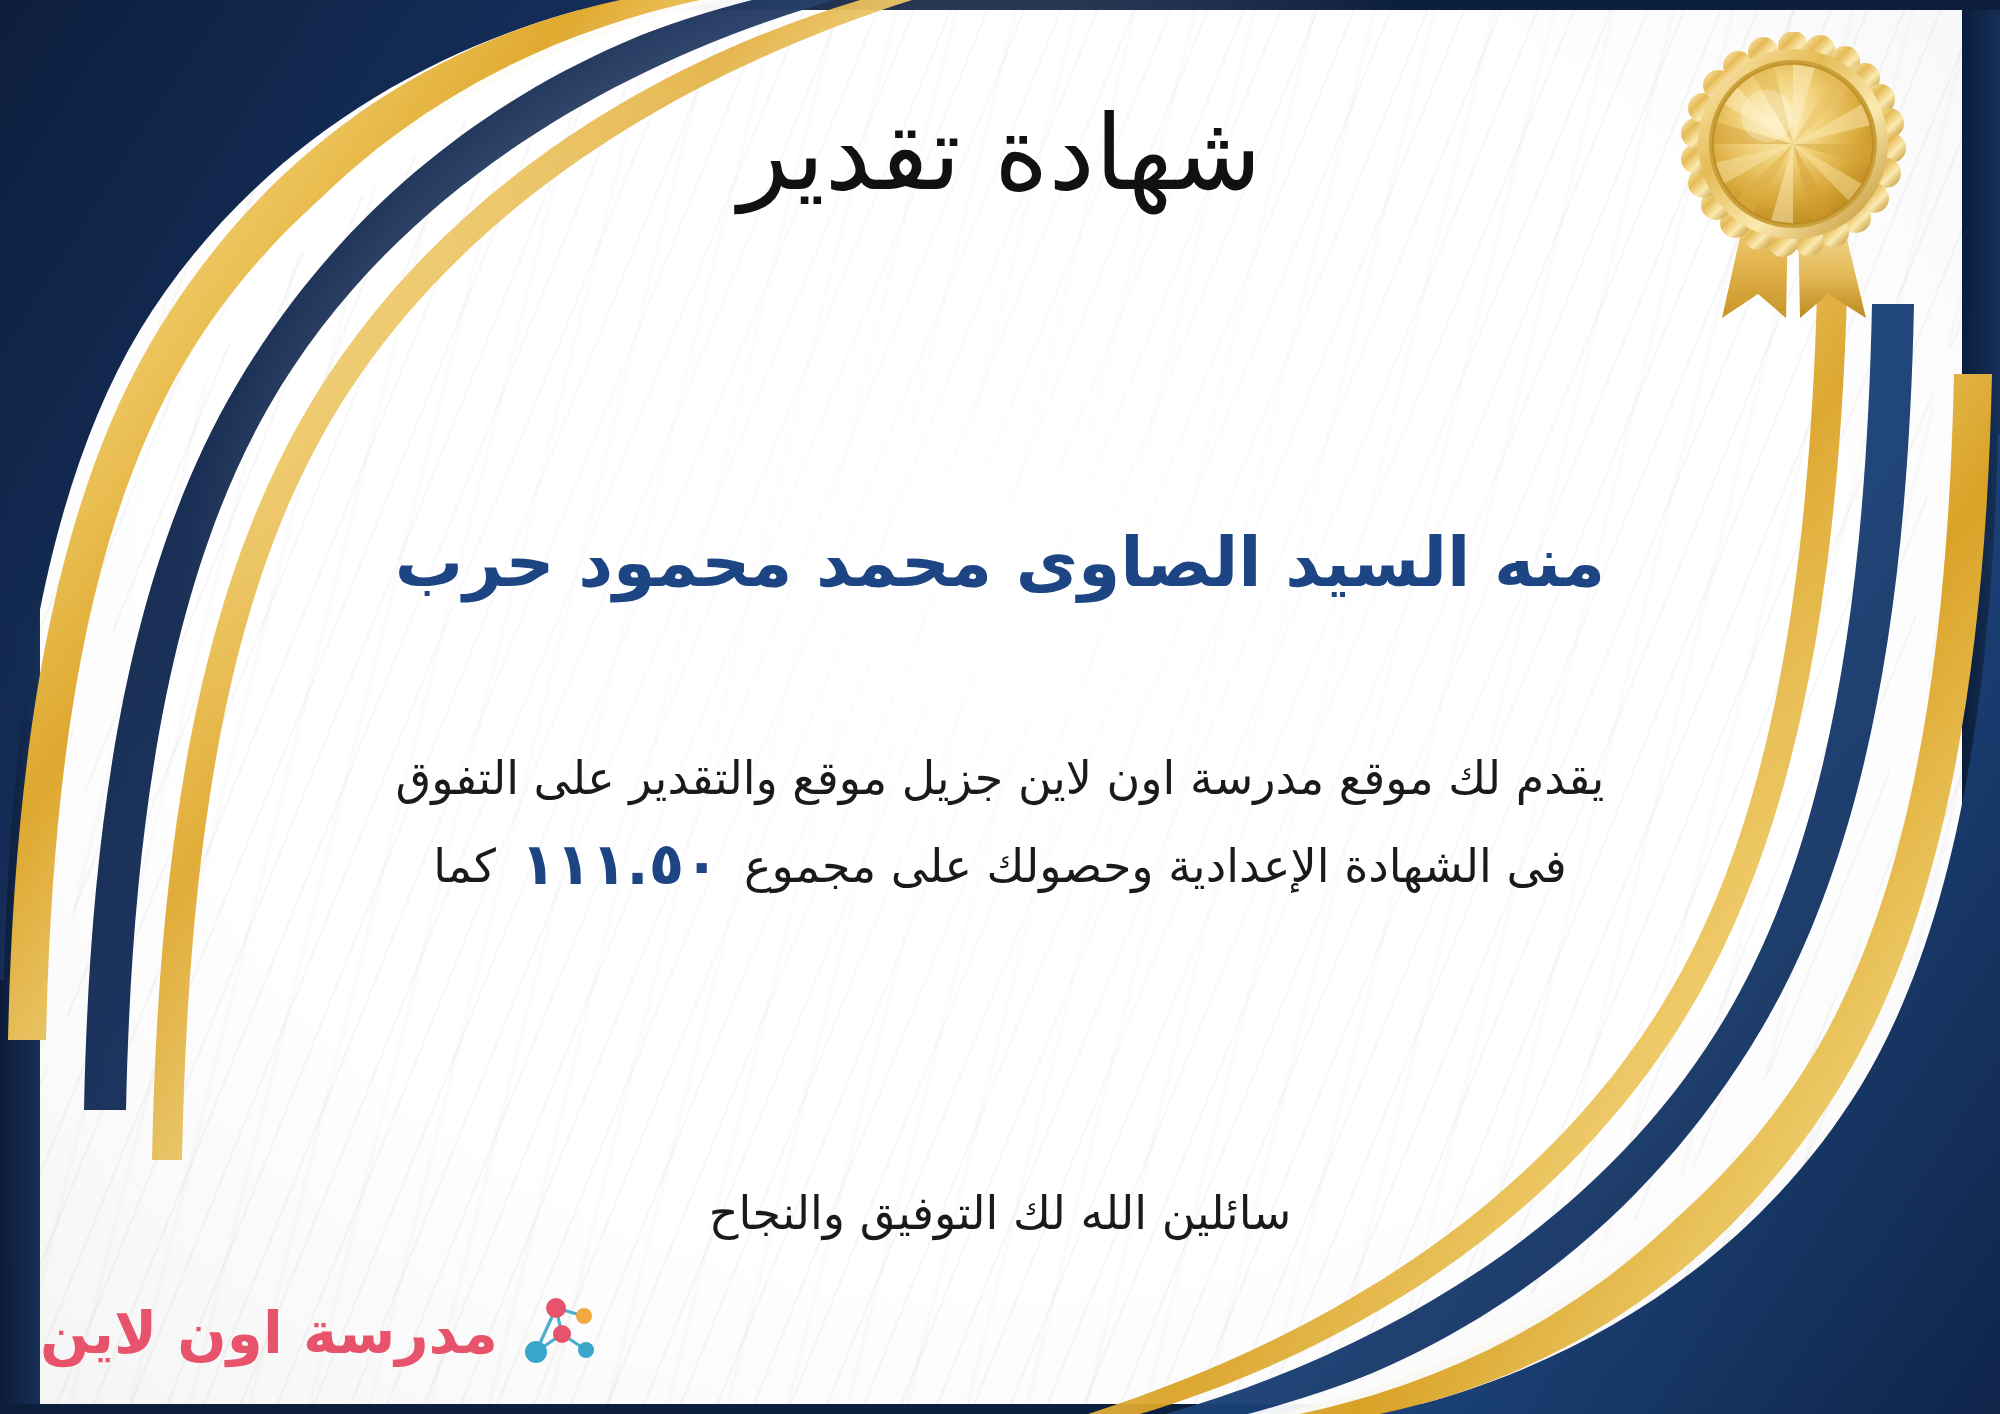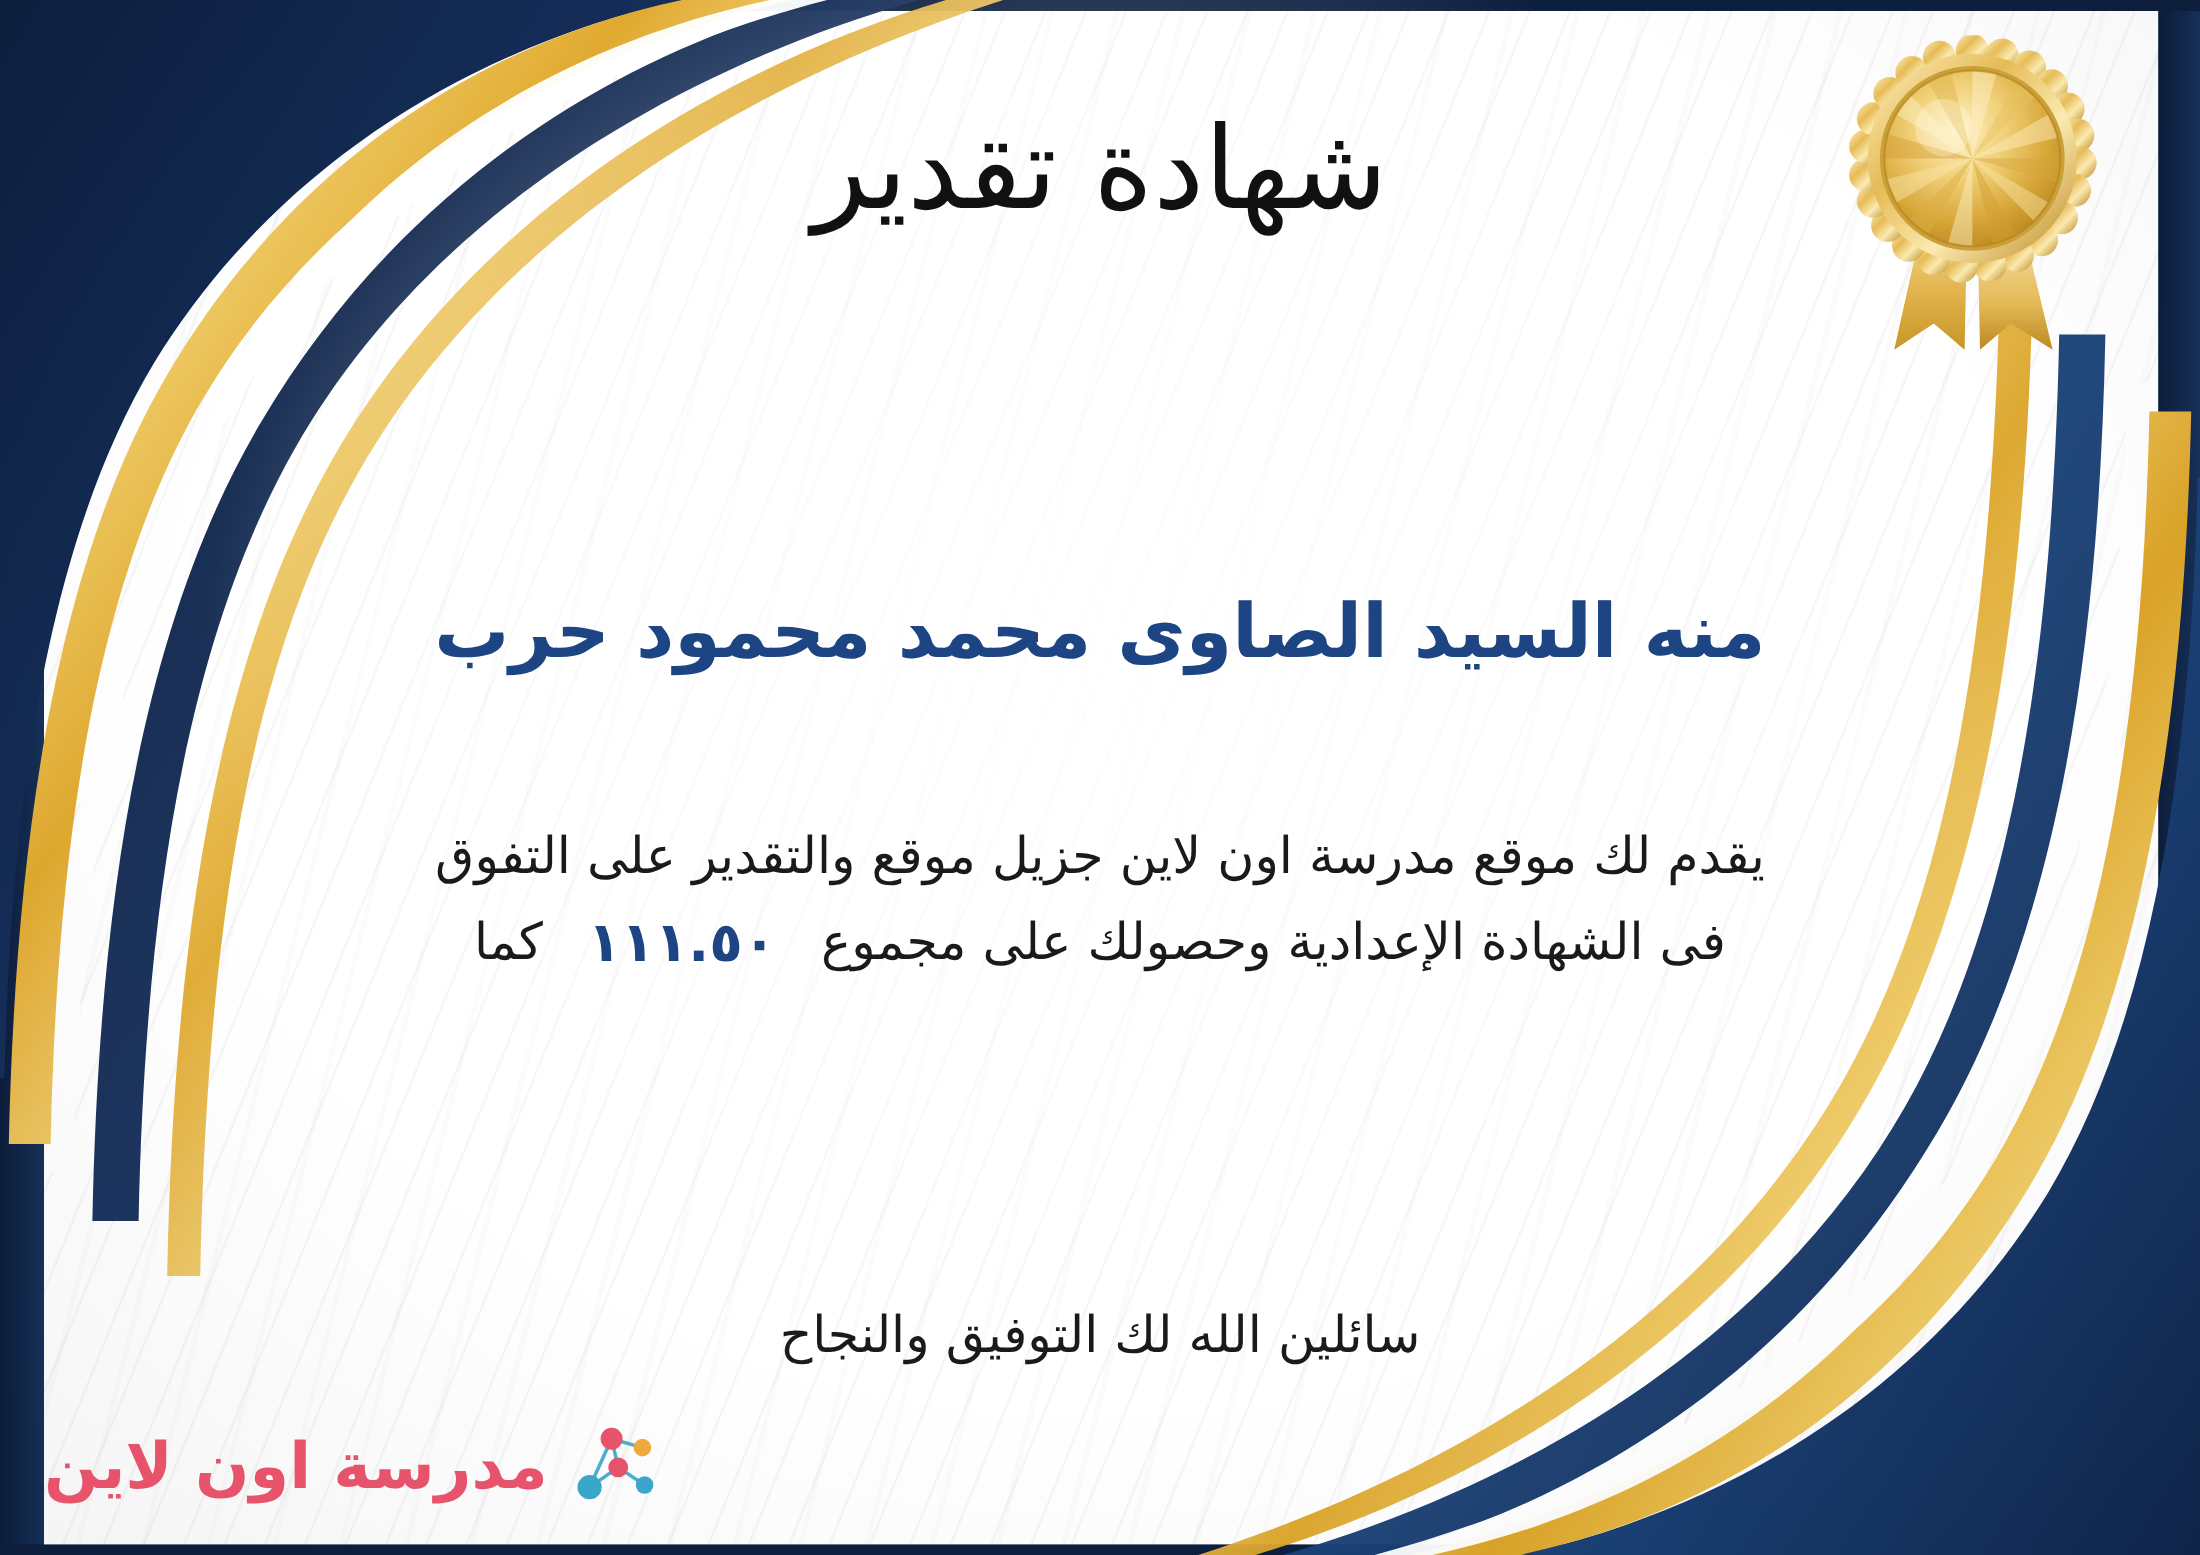--- a/index.html
+++ b/index.html
@@ -75,41 +75,40 @@
   .recipient{
     position:absolute;
     top:520px;left:0;right:0;
     text-align:center;
     font-size:68px;
     font-weight:700;
     color:#1d4583;
     line-height:1.25;
     padding:0 120px;
     box-sizing:border-box;
-    margin-top:12px;
   }
 
   .body-block{
     position:absolute;
     top:740px;left:150px;right:150px;
     text-align:center;
     color:#1a1a1a;
     font-size:46px;
     line-height:1.66;
   }
   .body-line{
     display:block;
     white-space:nowrap;
   }
   .grade{
     color:#1d4583;
     font-weight:700;
-    font-size:50px;
+    font-size:58px;
     letter-spacing:2px;
-    margin:0 26px;
+    margin:0 10px;
     display:inline-block;
     vertical-align:-2px;
   }
 
   .closing{
     position:absolute;
     top:1135px;left:0;right:0;
     text-align:center;
     font-size:46px;
     color:#1a1a1a;

